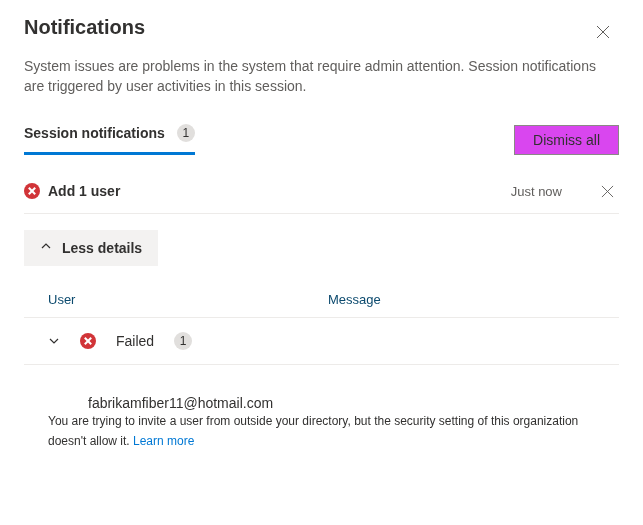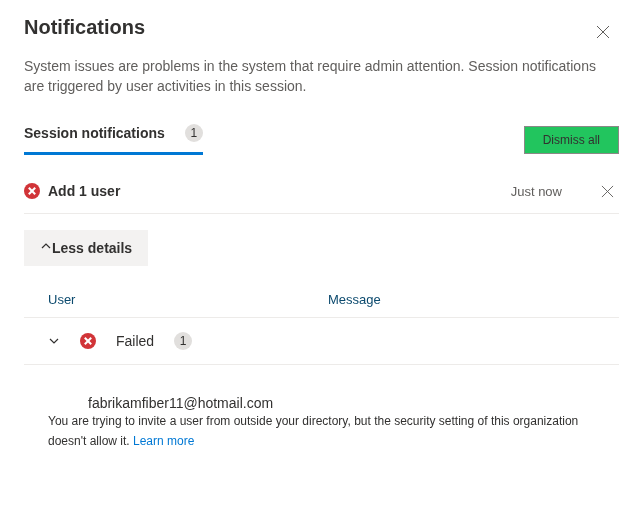--- a/index.html
+++ b/index.html
@@ -47,45 +47,45 @@
     }
     .tab-row {
       display: flex;
       justify-content: space-between;
       align-items: center;
       margin-bottom: 8px;
     }
     .tab {
       display: flex;
       align-items: center;
-      gap: 20px;
+      gap: 12px;
       padding-bottom: 10px;
       border-bottom: 3px solid #0078d4;
       font-weight: 600;
       font-size: 14px;
       cursor: pointer;
     }
     .badge {
       background: #e1dfdd;
       color: #323130;
       font-size: 12px;
       font-weight: 400;
       border-radius: 10px;
       min-width: 18px;
       height: 18px;
       display: inline-flex;
       align-items: center;
       justify-content: center;
       padding: 0 5px;
     }
     .dismiss-btn {
-      background: #22c55e;
+      background: #d946ef;
       border: 1px solid #8a8886;
       padding: 6px 18px;
-      font-size: 12px;
+      font-size: 14px;
       font-family: inherit;
       cursor: pointer;
       color: #323130;
     }
     .notif-item {
       padding: 16px 0 10px 0;
       border-bottom: 1px solid #edebe9;
     }
     .notif-head {
       display: flex;
@@ -122,20 +122,21 @@
     }
     .error-icon svg {
       width: 8px;
       height: 8px;
       stroke: #fff;
       stroke-width: 2.5;
     }
     .details-toggle {
       display: inline-flex;
       align-items: flex-start;
+      gap: 10px;
       background: #f3f2f1;
       border: none;
       padding: 10px 16px;
       font-size: 14px;
       font-family: inherit;
       font-weight: 600;
       cursor: pointer;
       color: #323130;
       margin: 16px 0 18px 0;
     }

